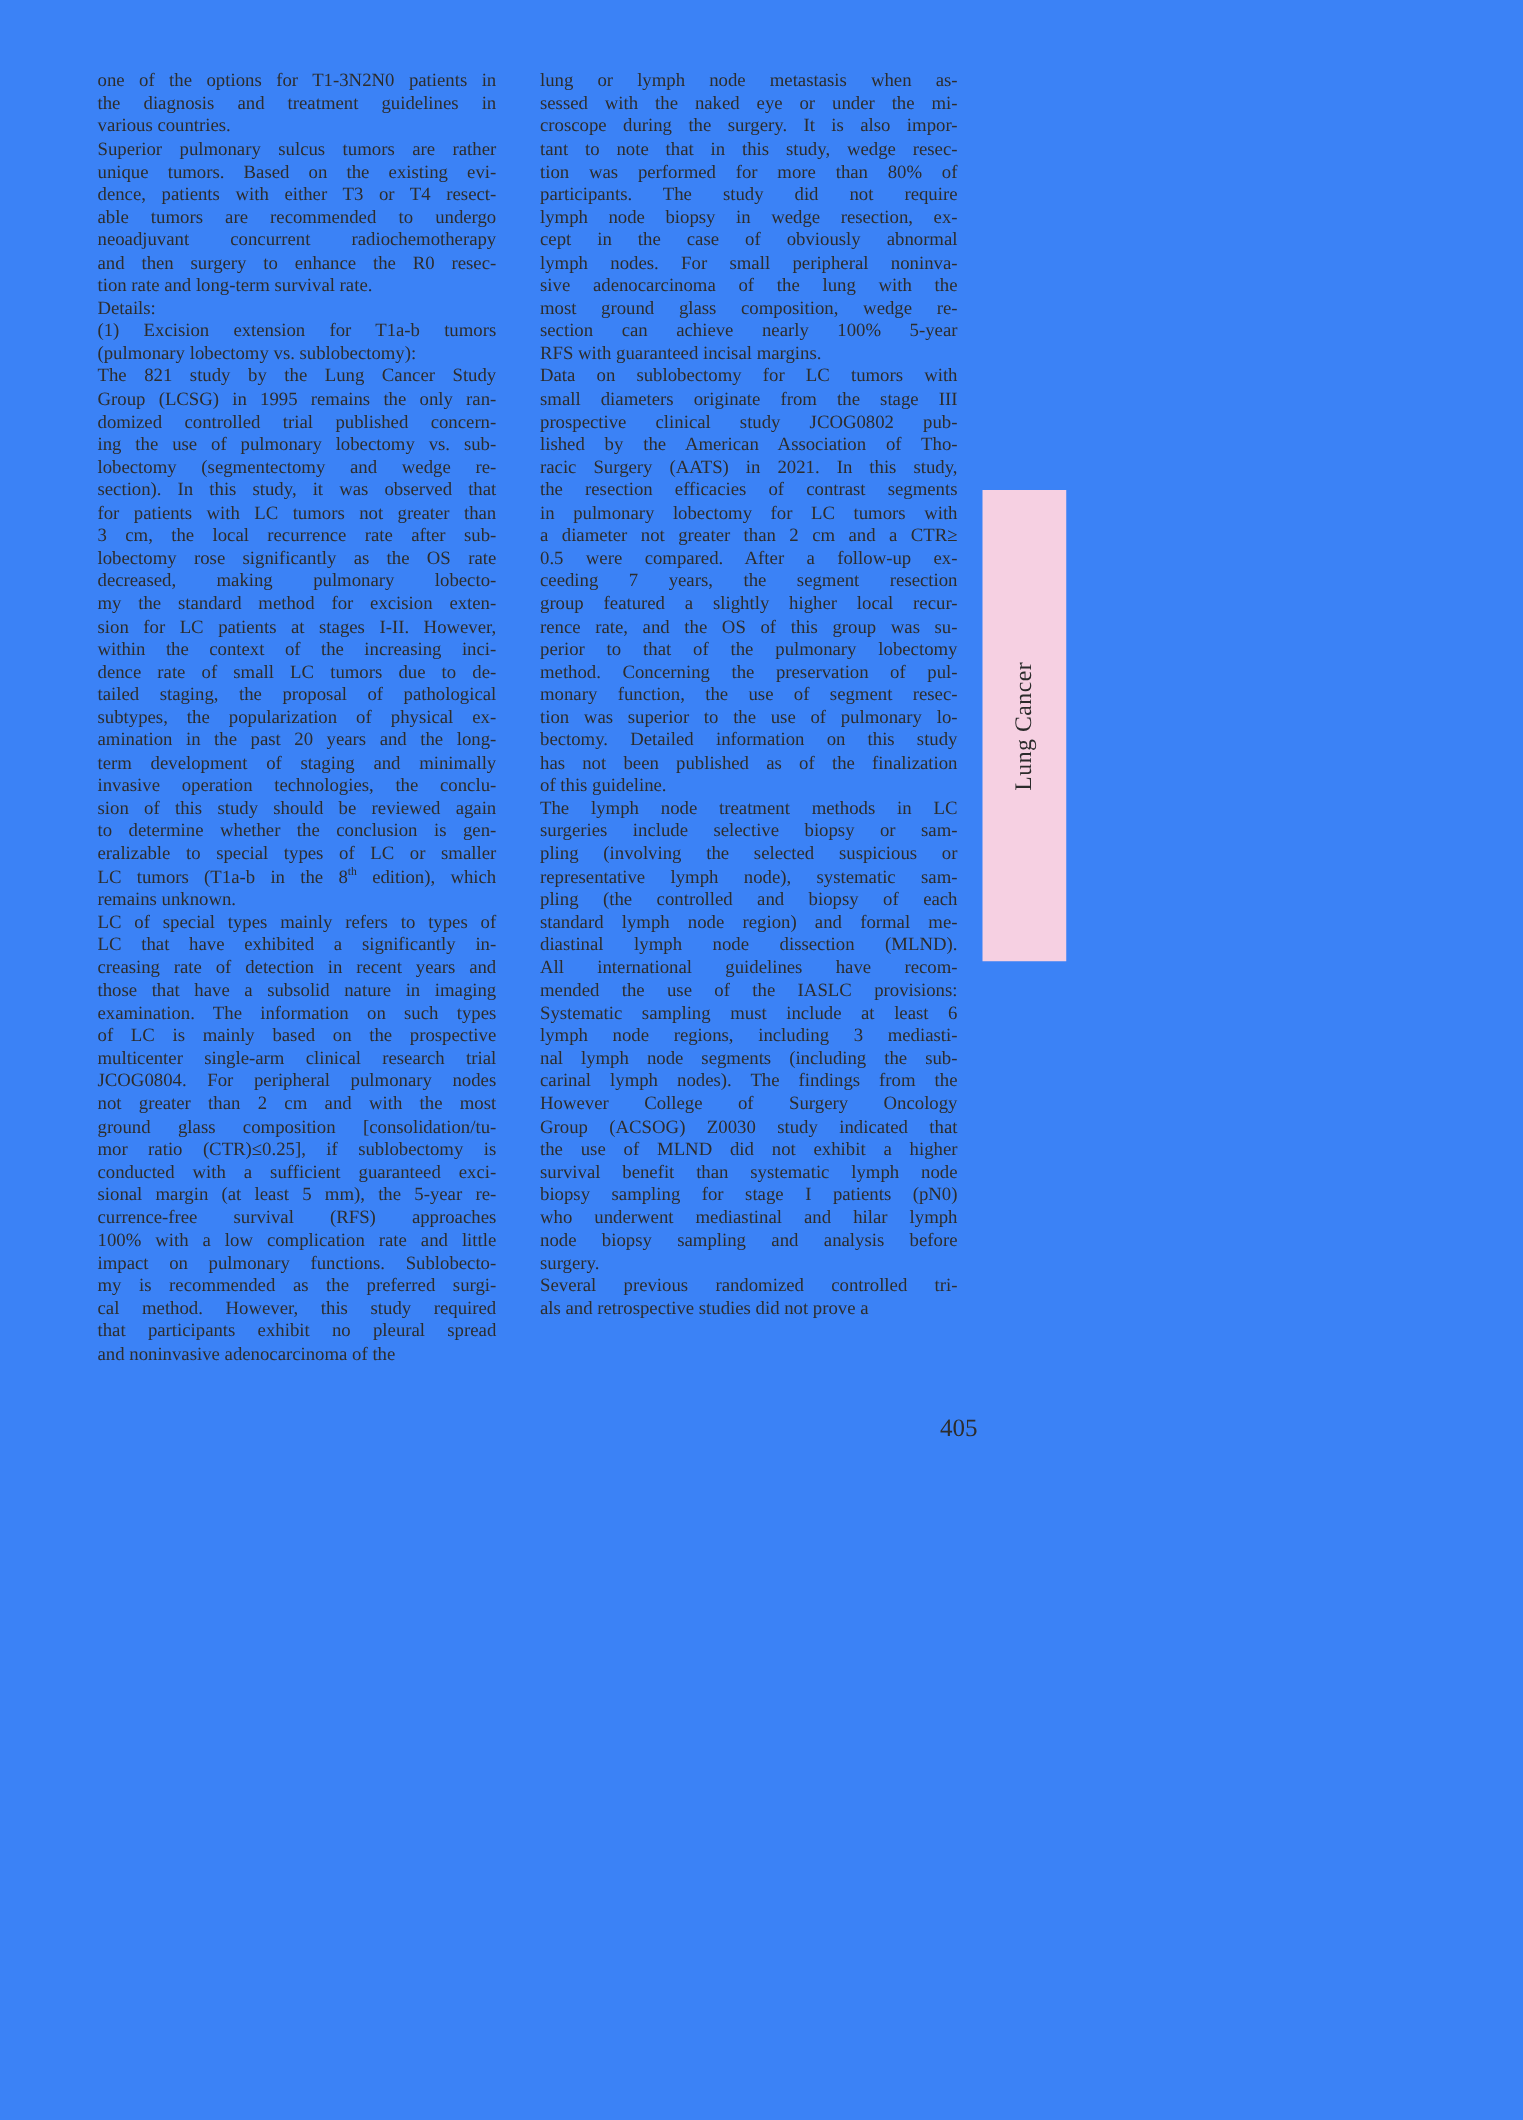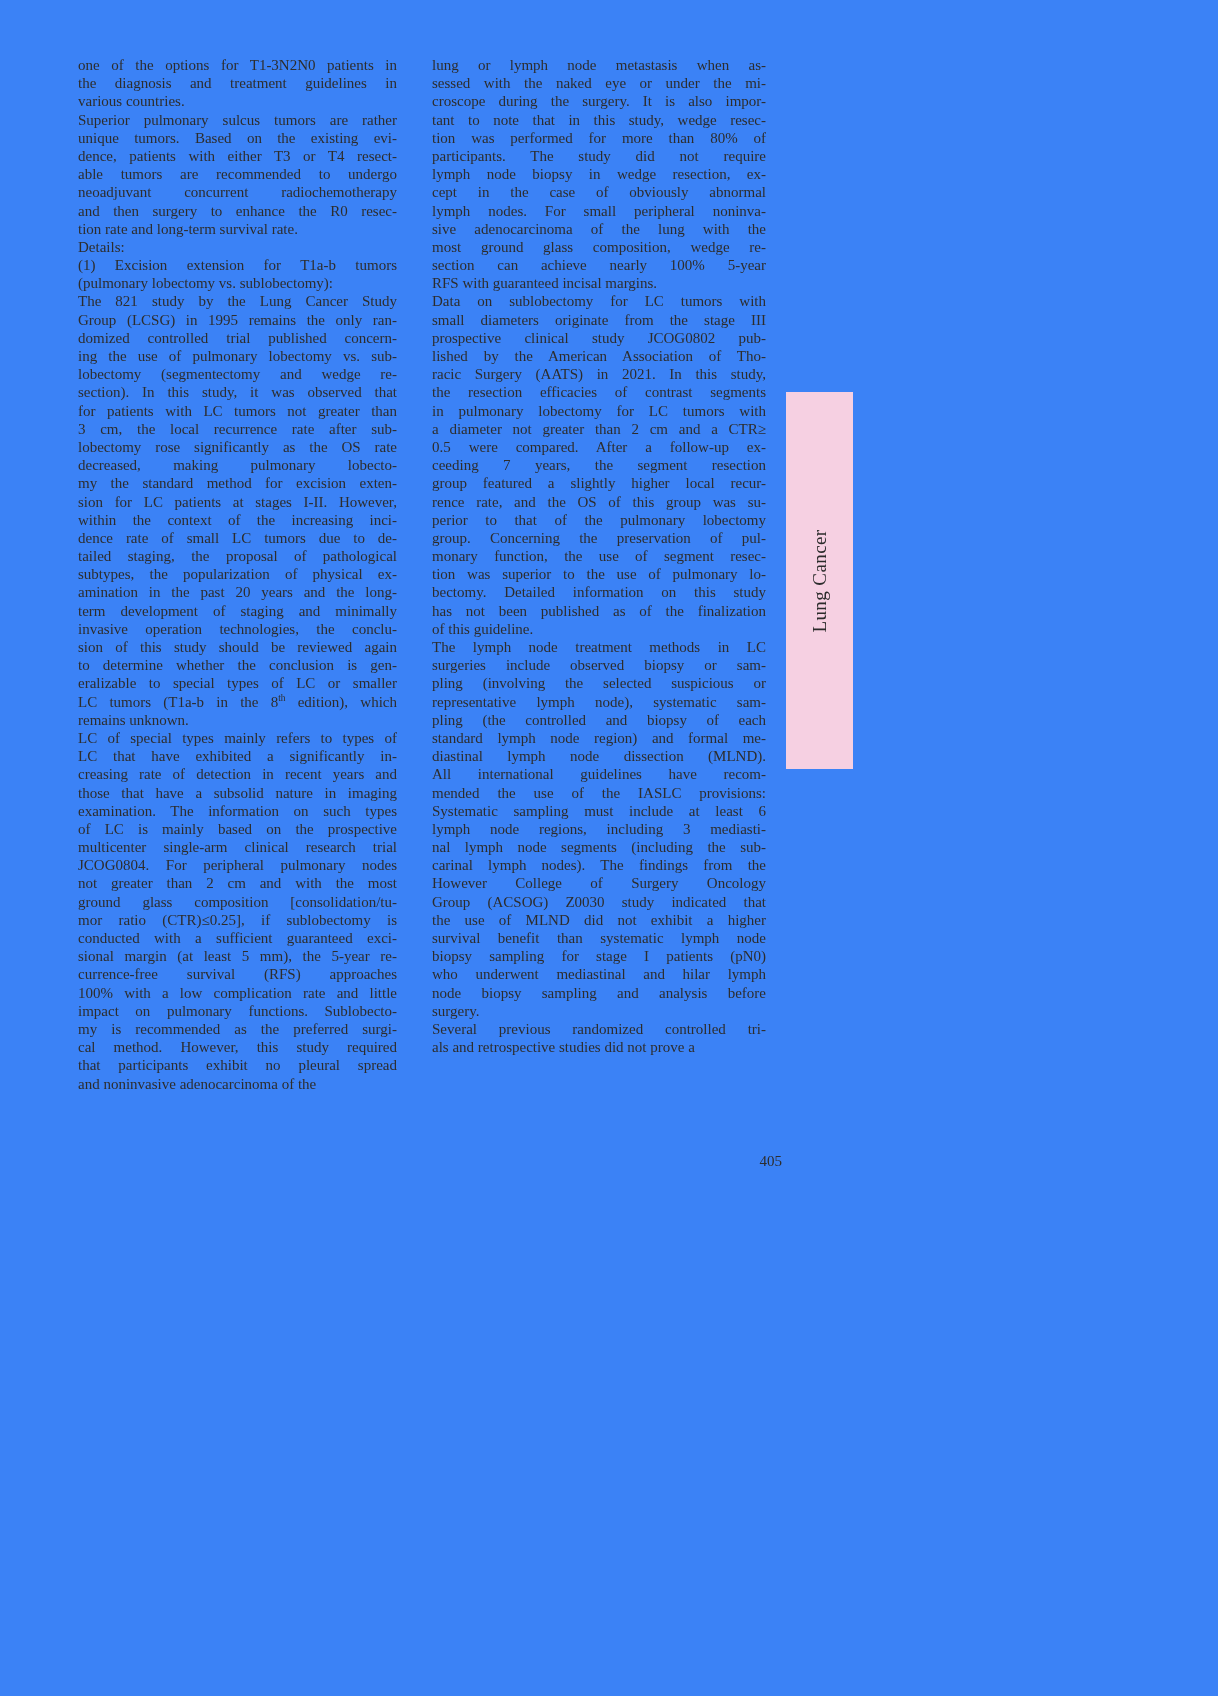--- a/index.html
+++ b/index.html
@@ -61,23 +61,22 @@
     font-size: 19px;
     letter-spacing: 0.4px;
     color: #2b2b2b;
   }
   .page-number {
     position: absolute;
     left: 660px;
     top: 1132px;
     width: 122px;
     text-align: right;
-    font-size: 15px;
+    font-size: 20px;
     color: #2d2d2d;
-    margin-top: 21px;
   }
 </style>
 </head>
 <body>
 
 <div class="page">
 
   <div class="text-column col-left">
       <div class="paragraph">
         <div class="line">one of the options for T1-3N2N0 patients in</div>
@@ -173,30 +172,30 @@
         <div class="line">lished by the American Association of Tho-</div>
         <div class="line">racic Surgery (AATS) in 2021. In this study,</div>
         <div class="line">the resection efficacies of contrast segments</div>
         <div class="line">in pulmonary lobectomy for LC tumors with</div>
         <div class="line">a diameter not greater than 2 cm and a CTR≥</div>
         <div class="line">0.5 were compared. After a follow-up ex-</div>
         <div class="line">ceeding 7 years, the segment resection</div>
         <div class="line">group featured a slightly higher local recur-</div>
         <div class="line">rence rate, and the OS of this group was su-</div>
         <div class="line">perior to that of the pulmonary lobectomy</div>
-        <div class="line">group. Concerning the preservation of pul-</div>
+        <div class="line">method. Concerning the preservation of pul-</div>
         <div class="line">monary function, the use of segment resec-</div>
         <div class="line">tion was superior to the use of pulmonary lo-</div>
         <div class="line">bectomy. Detailed information on this study</div>
         <div class="line">has not been published as of the finalization</div>
         <div class="line">of this guideline.</div>
       </div>
       <div class="paragraph">
         <div class="line">The lymph node treatment methods in LC</div>
-        <div class="line">surgeries include observed biopsy or sam-</div>
+        <div class="line">surgeries include selective biopsy or sam-</div>
         <div class="line">pling (involving the selected suspicious or</div>
         <div class="line">representative lymph node), systematic sam-</div>
         <div class="line">pling (the controlled and biopsy of each</div>
         <div class="line">standard lymph node region) and formal me-</div>
         <div class="line">diastinal lymph node dissection (MLND).</div>
         <div class="line">All international guidelines have recom-</div>
         <div class="line">mended the use of the IASLC provisions:</div>
         <div class="line">Systematic sampling must include at least 6</div>
         <div class="line">lymph node regions, including 3 mediasti-</div>
         <div class="line">nal lymph node segments (including the sub-</div>

